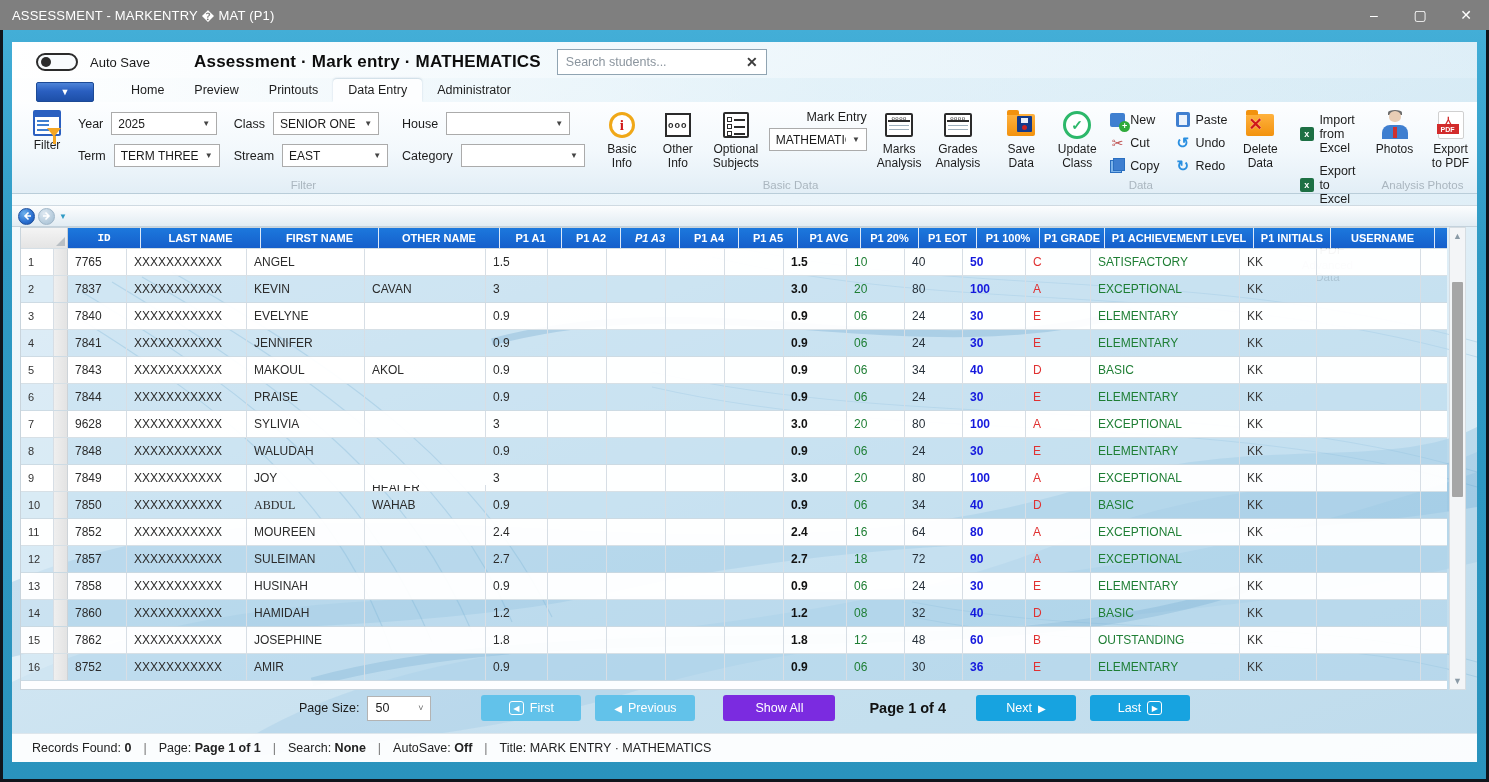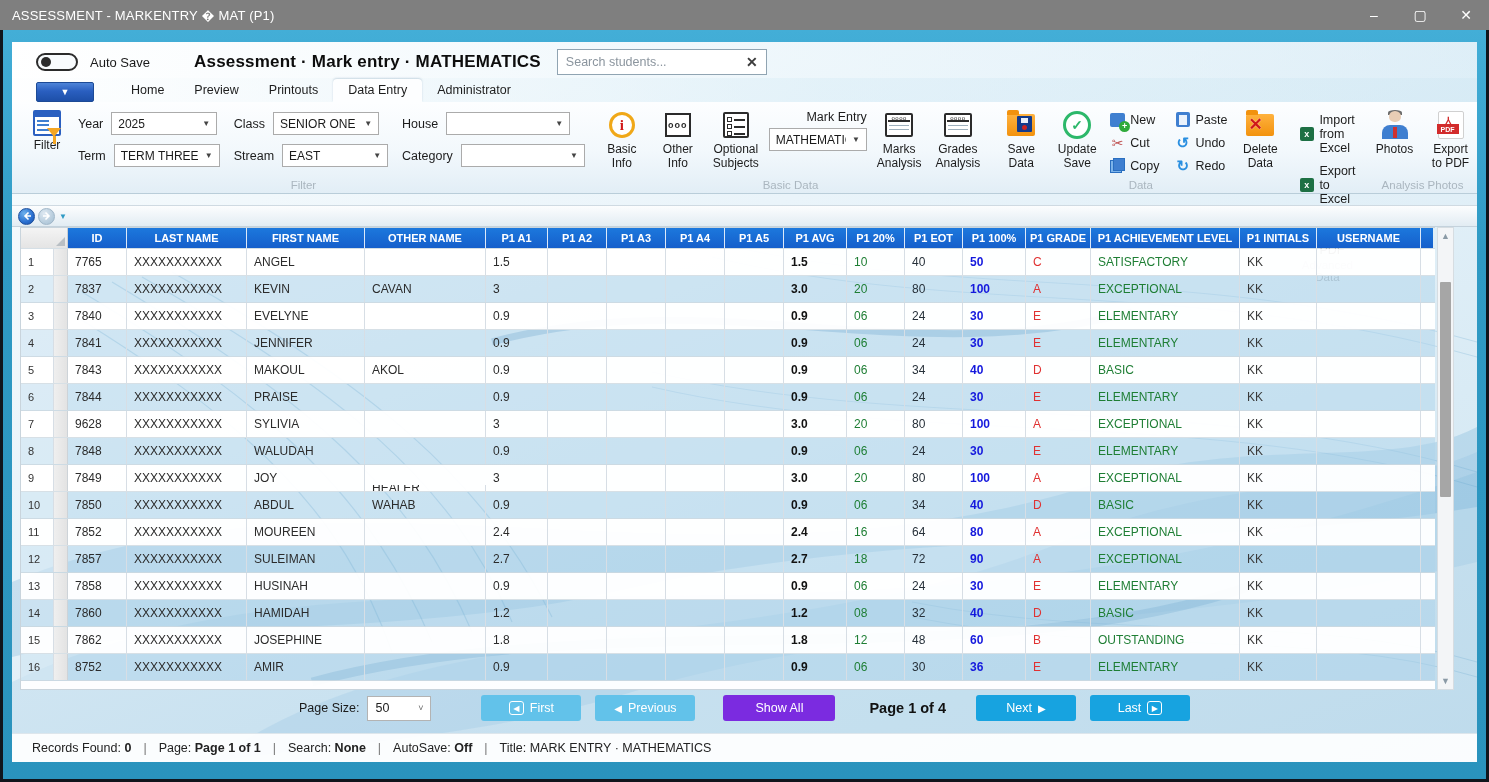--- a/index.html
+++ b/index.html
@@ -405,21 +405,21 @@
                   </span>
                 </span>
               <span class="blabel">Save
 Data</span>
             </div>
             <div class="bigbtn">
               <span class="ic ic28">
                   <span class="updic">✓</span>
                 </span>
               <span class="blabel">Update
-Save</span>
+Class</span>
             </div>
             <div class="dgrid">
               <div class="dcol">
                 <div class="smallbtn">
                   <span class="ic ic14">
                       <span class="newpanel">
                         <span class="plus">+</span>
                       </span>
                     </span>
                   <span>New</span>
@@ -536,27 +536,27 @@
         </div>
         <span class="navchev">▼</span>
       </div>
 
       <div class="gridwrap layer">
         <div class="gtable" id="gtable">
             <div class="grow header">
               <div class="gcell corner" style="width: 47px;">
                 <span class="tri"></span>
               </div>
-              <div class="gcell" style="width: 59px;">ID</div>
+              <div class="gcell" style="width: 73px; font-family: Liberation Mono, monospace;">ID</div>
               <div class="gcell" style="width: 120px;">LAST NAME</div>
               <div class="gcell" style="width: 118px;">FIRST NAME</div>
               <div class="gcell" style="width: 121px;">OTHER NAME</div>
               <div class="gcell" style="width: 62px;">P1 A1</div>
               <div class="gcell" style="width: 59px;">P1 A2</div>
-              <div class="gcell" style="width: 59px;">P1 A3</div>
+              <div class="gcell" style="width: 59px; font-style: italic;">P1 A3</div>
               <div class="gcell" style="width: 59px;">P1 A4</div>
               <div class="gcell" style="width: 59px;">P1 A5</div>
               <div class="gcell" style="width: 63px;">P1 AVG</div>
               <div class="gcell" style="width: 58px;">P1 20%</div>
               <div class="gcell" style="width: 58px;">P1 EOT</div>
               <div class="gcell" style="width: 63px;">P1 100%</div>
               <div class="gcell" style="width: 65px;">P1 GRADE</div>
               <div class="gcell" style="width: 149px;">P1 ACHIEVEMENT LEVEL</div>
               <div class="gcell" style="width: 77px;">P1 INITIALS</div>
               <div class="gcell" style="width: 104px;">USERNAME</div>
@@ -758,21 +758,21 @@
               <div class="gcell v-green" style="width: 149px;">EXCEPTIONAL</div>
               <div class="gcell v-dark" style="width: 77px;">KK</div>
               <div class="gcell" style="width: 104px;"></div>
               <div class="gcell" style="width: 12px; border-right: none;"></div>
             </div>
             <div class="grow even">
               <div class="gnum">10</div>
               <div class="gind"></div>
               <div class="gcell" style="width: 59px;">7850</div>
               <div class="gcell" style="width: 120px;">XXXXXXXXXXX</div>
-              <div class="gcell" style="width: 118px;">ABDUL</div>
+              <div class="gcell" style="width: 118px; font-family: Liberation Serif, serif;">ABDUL</div>
               <div class="gcell" style="width: 121px;">WAHAB</div>
               <div class="gcell" style="width: 62px;">0.9</div>
               <div class="gcell" style="width: 59px;"></div>
               <div class="gcell" style="width: 59px;"></div>
               <div class="gcell" style="width: 59px;"></div>
               <div class="gcell" style="width: 59px;"></div>
               <div class="gcell v-avg" style="width: 63px;">0.9</div>
               <div class="gcell v-green" style="width: 58px;">06</div>
               <div class="gcell v-eot" style="width: 58px;">34</div>
               <div class="gcell v-blue" style="width: 63px;">40</div>

